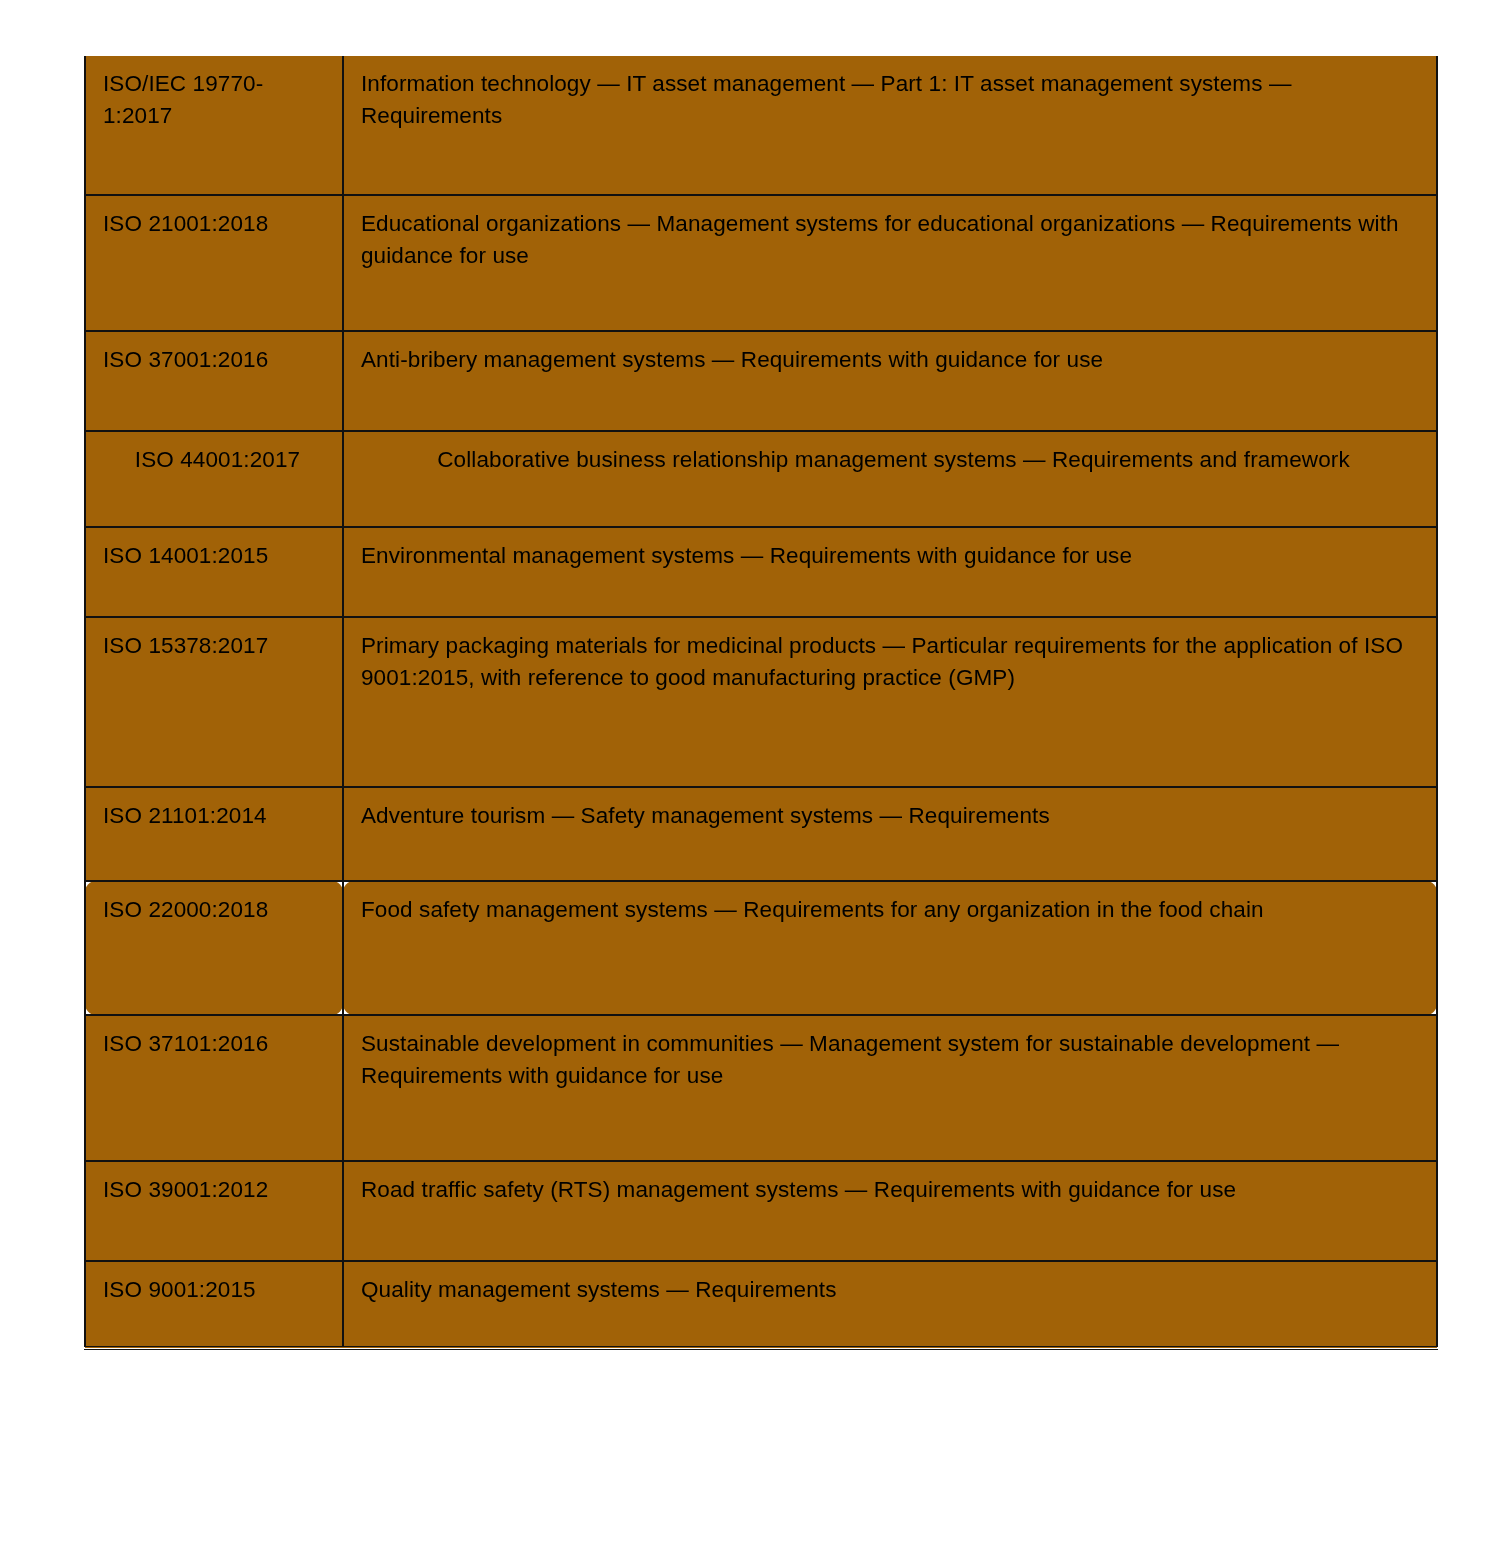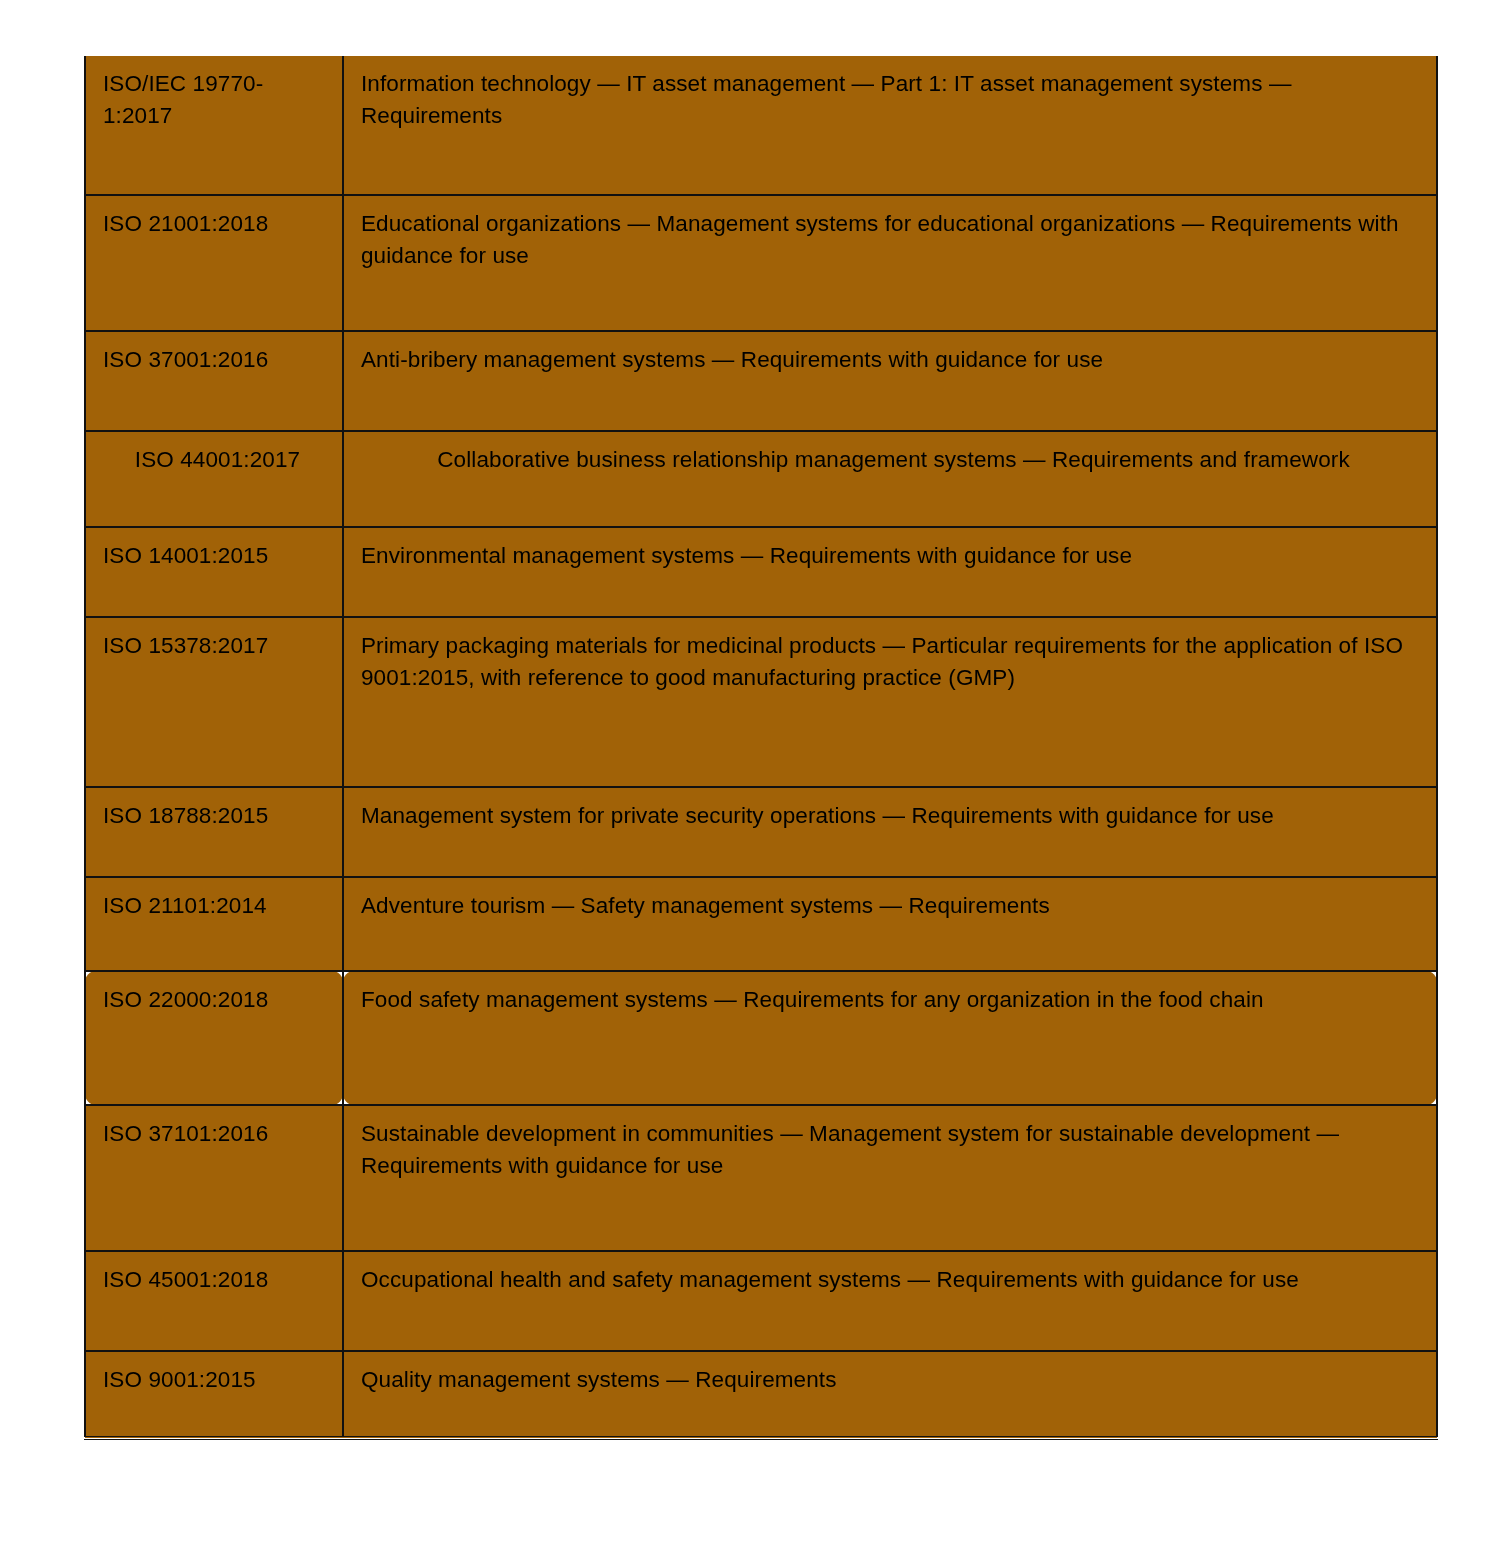--- a/index.html
+++ b/index.html
@@ -158,28 +158,20 @@
 
         <tr data-h="7">
           <td class="code-cell">
               <span class="cell-text">ISO 15378:2017</span>
             </td>
           <td class="title-cell">
               <span class="cell-text">Primary packaging materials for medicinal products — Particular requirements for the application of ISO 9001:2015, with reference to good manufacturing practice (GMP)</span>
             </td>
         </tr>
 
-        <tr data-h="8">
-          <td class="code-cell">
-              <span class="cell-text">ISO 18788:2015</span>
-            </td>
-          <td class="title-cell">
-              <span class="cell-text">Management system for private security operations — Requirements with guidance for use</span>
-            </td>
-        </tr>
 
         <tr data-h="9">
           <td class="code-cell">
               <span class="cell-text">ISO 21101:2014</span>
             </td>
           <td class="title-cell">
               <span class="cell-text">Adventure tourism — Safety management systems — Requirements</span>
             </td>
         </tr>
 
@@ -194,29 +186,29 @@
 
         <tr data-h="11">
           <td class="code-cell">
               <span class="cell-text">ISO 37101:2016</span>
             </td>
           <td class="title-cell">
               <span class="cell-text">Sustainable development in communities — Management system for sustainable development — Requirements with guidance for use</span>
             </td>
         </tr>
 
-
-        <tr data-h="13">
-          <td class="code-cell">
-              <span class="cell-text">ISO 45001:2018</span>
-            </td>
-          <td class="title-cell">
-              <span class="cell-text">Occupational health and safety management systems — Requirements with guidance for use</span>
-            </td>
-        </tr>
+        <tr data-h="12">
+          <td class="code-cell">
+              <span class="cell-text">ISO 39001:2012</span>
+            </td>
+          <td class="title-cell">
+              <span class="cell-text">Road traffic safety (RTS) management systems — Requirements with guidance for use</span>
+            </td>
+        </tr>
+
 
         <tr data-h="14">
           <td class="code-cell">
               <span class="cell-text">ISO 9001:2015</span>
             </td>
           <td class="title-cell">
               <span class="cell-text">Quality management systems — Requirements</span>
             </td>
         </tr>
 

